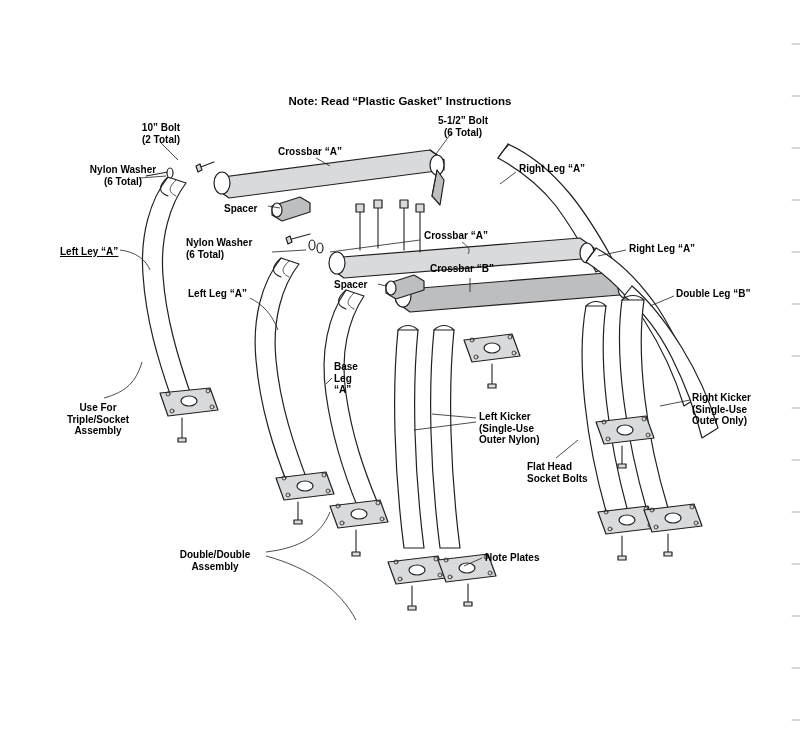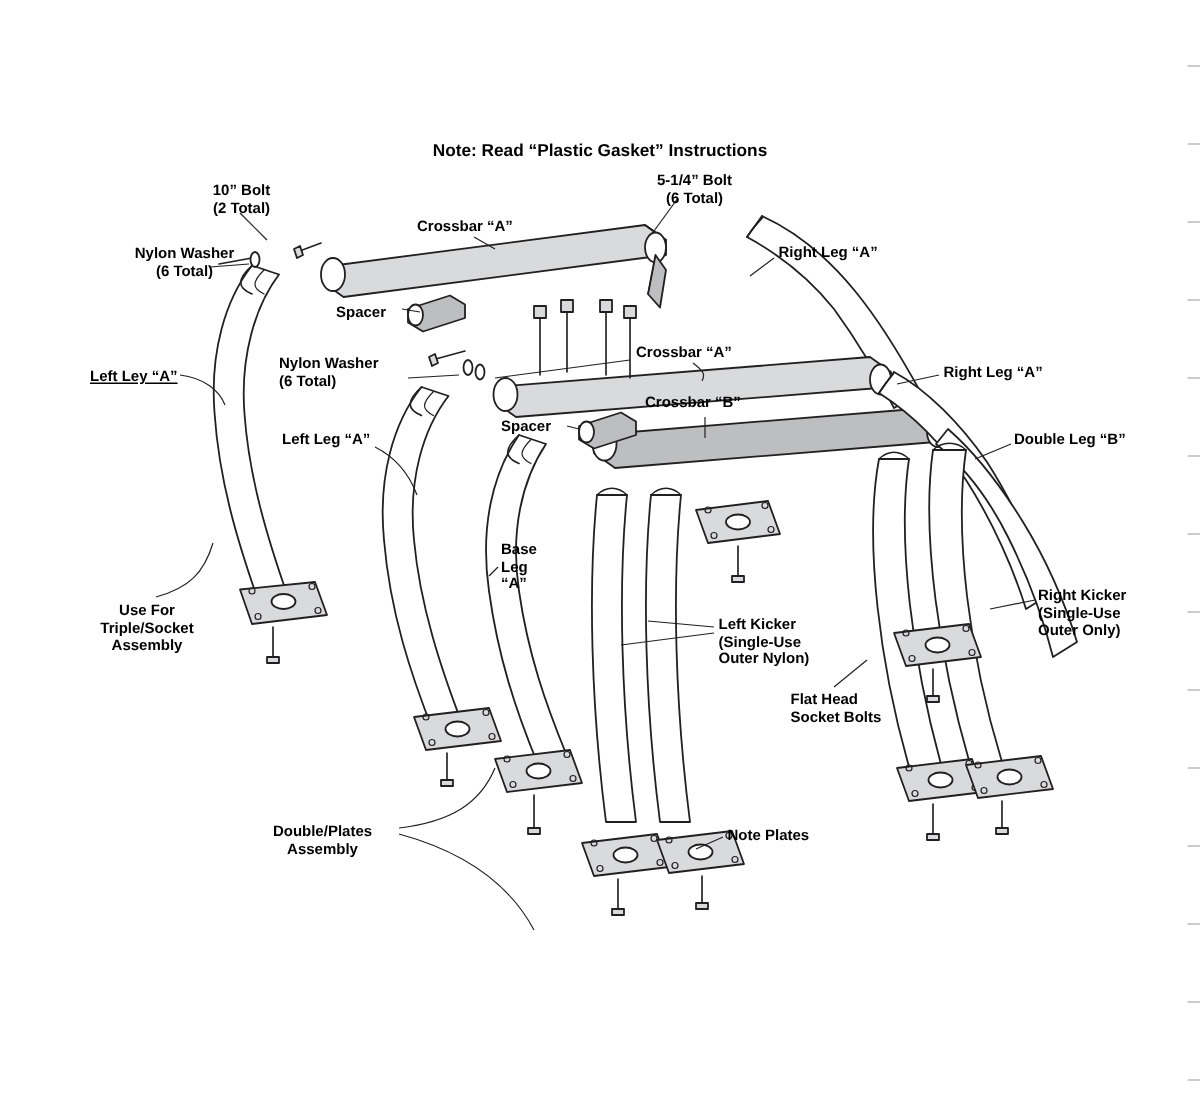--- a/index.html
+++ b/index.html
@@ -334,21 +334,21 @@
   <div class="note" style="left:200px; top:64px; width:400px;">
     <div>Note: Read “Plastic Gasket” Instructions</div>
   </div>
 
   <div id="labels-layer">
       <div class="label center" style="left: 128px; top: 122px; width: 66px;">10” Bolt
 (2 Total)</div>
       <div class="label center" style="left: 80px; top: 164px; width: 86px;">Nylon Washer
 (6 Total)</div>
       <div class="label left" style="left: 278px; top: 146px; width: 90px;">Crossbar “A”</div>
-      <div class="label center" style="left: 424px; top: 115px; width: 78px;">5-1/4” Bolt
+      <div class="label center" style="left: 424px; top: 115px; width: 78px;">5-1/2” Bolt
 (6 Total)</div>
       <div class="label left" style="left: 519px; top: 163px; width: 96px;">Right Leg “A”</div>
       <div class="label left" style="left: 224px; top: 203px; width: 50px;">Spacer</div>
       <div class="label left" style="left: 60px; top: 246px; width: 84px; text-decoration: underline;">Left Ley “A”</div>
       <div class="label left" style="left: 186px; top: 237px; width: 86px;">Nylon Washer
 (6 Total)</div>
       <div class="label left" style="left: 424px; top: 230px; width: 90px;">Crossbar “A”</div>
       <div class="label left" style="left: 629px; top: 243px; width: 96px;">Right Leg “A”</div>
       <div class="label left" style="left: 334px; top: 279px; width: 50px;">Spacer</div>
       <div class="label left" style="left: 430px; top: 263px; width: 90px;">Crossbar “B”</div>
@@ -361,18 +361,18 @@
 Triple/Socket
 Assembly</div>
       <div class="label left" style="left: 479px; top: 411px; width: 88px;">Left Kicker
 (Single-Use
 Outer Nylon)</div>
       <div class="label left" style="left: 692px; top: 392px; width: 92px;">Right Kicker
 (Single-Use
 Outer Only)</div>
       <div class="label left" style="left: 527px; top: 461px; width: 82px;">Flat Head
 Socket Bolts</div>
-      <div class="label center" style="left: 166px; top: 549px; width: 98px;">Double/Plates
+      <div class="label center" style="left: 166px; top: 549px; width: 98px;">Double/Double
 Assembly</div>
       <div class="label left" style="left: 485px; top: 552px; width: 76px;">Note Plates</div>
     </div>
 
 </div>
 
 </body></html>

